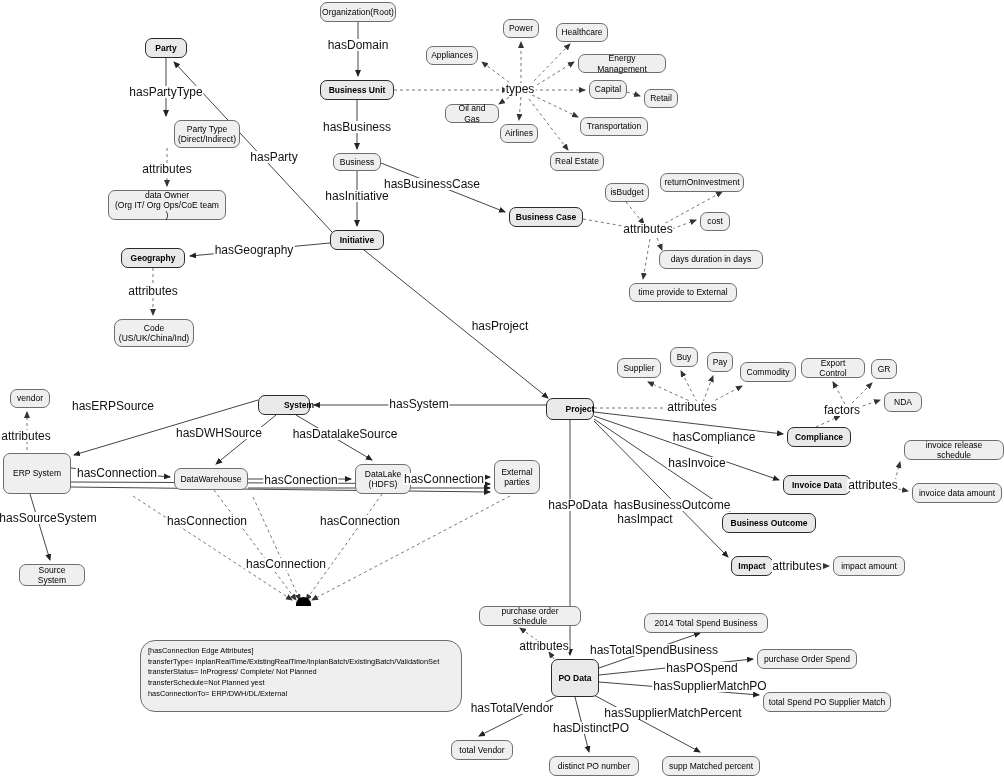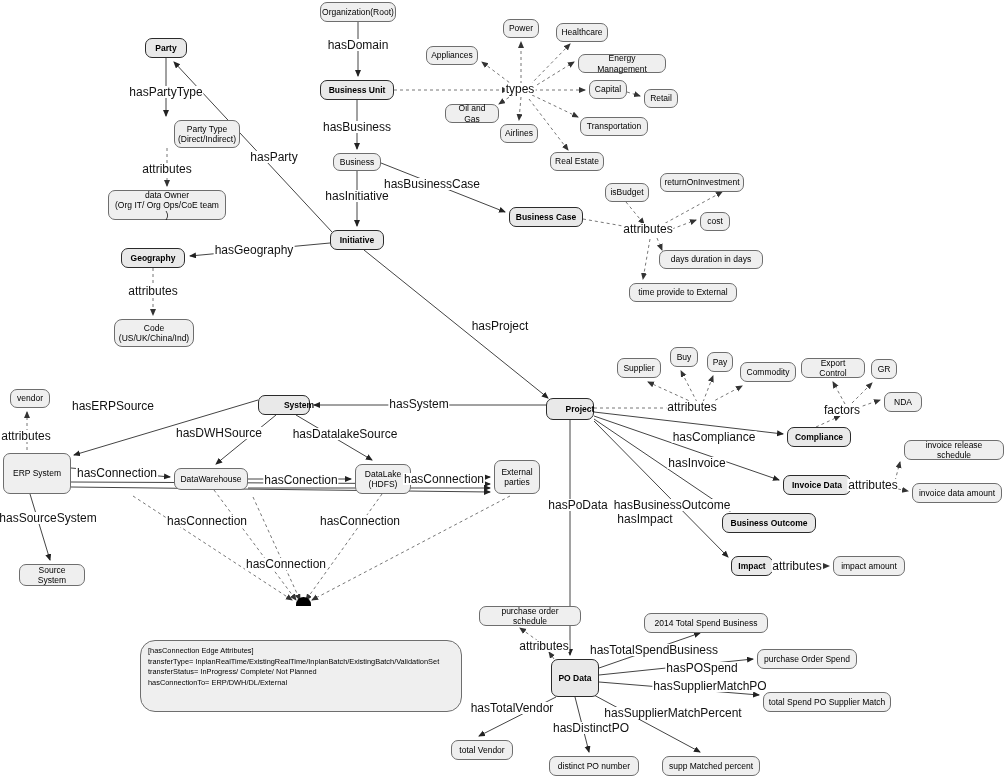--- a/index.html
+++ b/index.html
@@ -307,16 +307,17 @@
       <div class="elabel" style="left: 512px; top: 708px;">hasTotalVendor</div>
       <div class="elabel" style="left: 591px; top: 728px;">hasDistinctPO</div>
     </div>
 
   <div class="hubdot" style="left:296px;top:597px;"></div>
 
   <div class="legendbox" style="left:140px;top:640px;width:322px;height:72px;">
     <div>[hasConnection  Edge Attributes]</div>
     <div>transferType= InplanRealTime/ExistingRealTime/InplanBatch/ExistingBatch/ValidationSet</div>
     <div>transferStatus= InProgress/ Complete/ Not Planned</div>
+    <div>transferSchedule=Not Planned yest</div>
     <div>hasConnectionTo= ERP/DWH/DL/External</div>
   </div>
 
 </div>
 
 </body></html>

